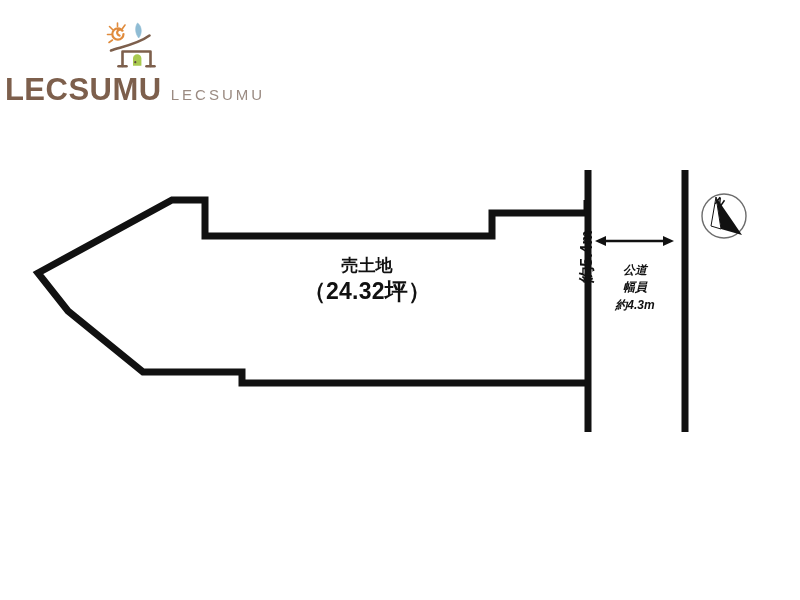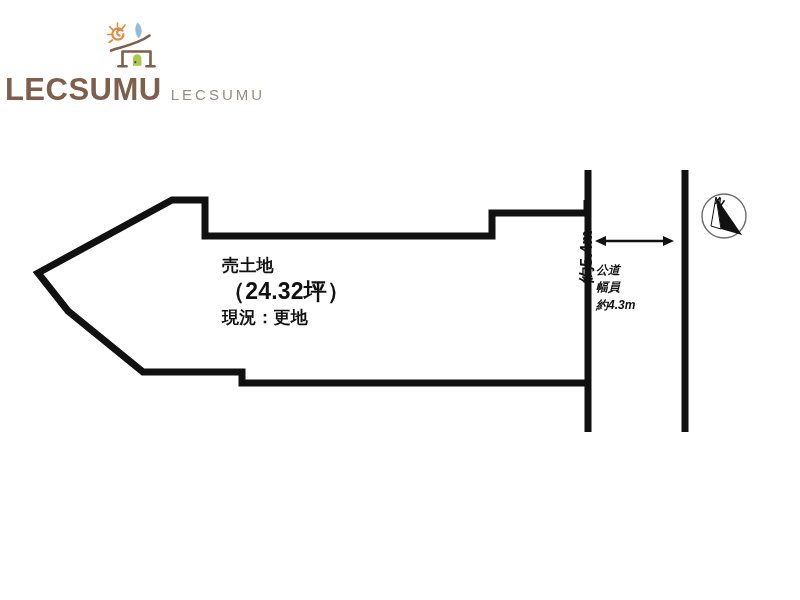--- a/index.html
+++ b/index.html
@@ -58,21 +58,21 @@
     position: absolute;
     left: 0;
     top: 0;
     width: 800px;
     height: 600px;
   }
 
   
   .plot-text {
     position: absolute;
-    text-align: left;
+    text-align: center;
     font-weight: bold;
     color: #111111;
     white-space: nowrap;
     line-height: 1.30;
   }
   #parcel-info {
     left: 222px;
     top: 255px;
     width: 290px;
     font-size: 17px;
@@ -164,21 +164,20 @@
     <circle cx="724" cy="216" r="22" fill="#ffffff" stroke="#6d6d6d" stroke-width="1.4"></circle>
     <polygon points="716,197 742,235 721,229" fill="#111111"></polygon>
     <polygon points="716,197 721,229 711,226" fill="#ffffff" stroke="#111111" stroke-width="1"></polygon>
     <text x="714" y="203" fill="#111111" font-size="12" font-weight="bold" font-family="Liberation Sans, sans-serif" transform="rotate(35 714 203)">N</text>
   </g>
 </svg>
 
 <div id="parcel-info" class="plot-text">
   <div>売土地</div>
   <div class="line-tsubo">（24.32坪）</div>
-  <div>現況：更地</div>
 </div>
 
 <div id="frontage-label">約5.4m</div>
 
 <div id="road-width-label" class="plot-text">
   <div>公道</div>
   <div>幅員</div>
   <div>約4.3m</div>
 </div>
 

